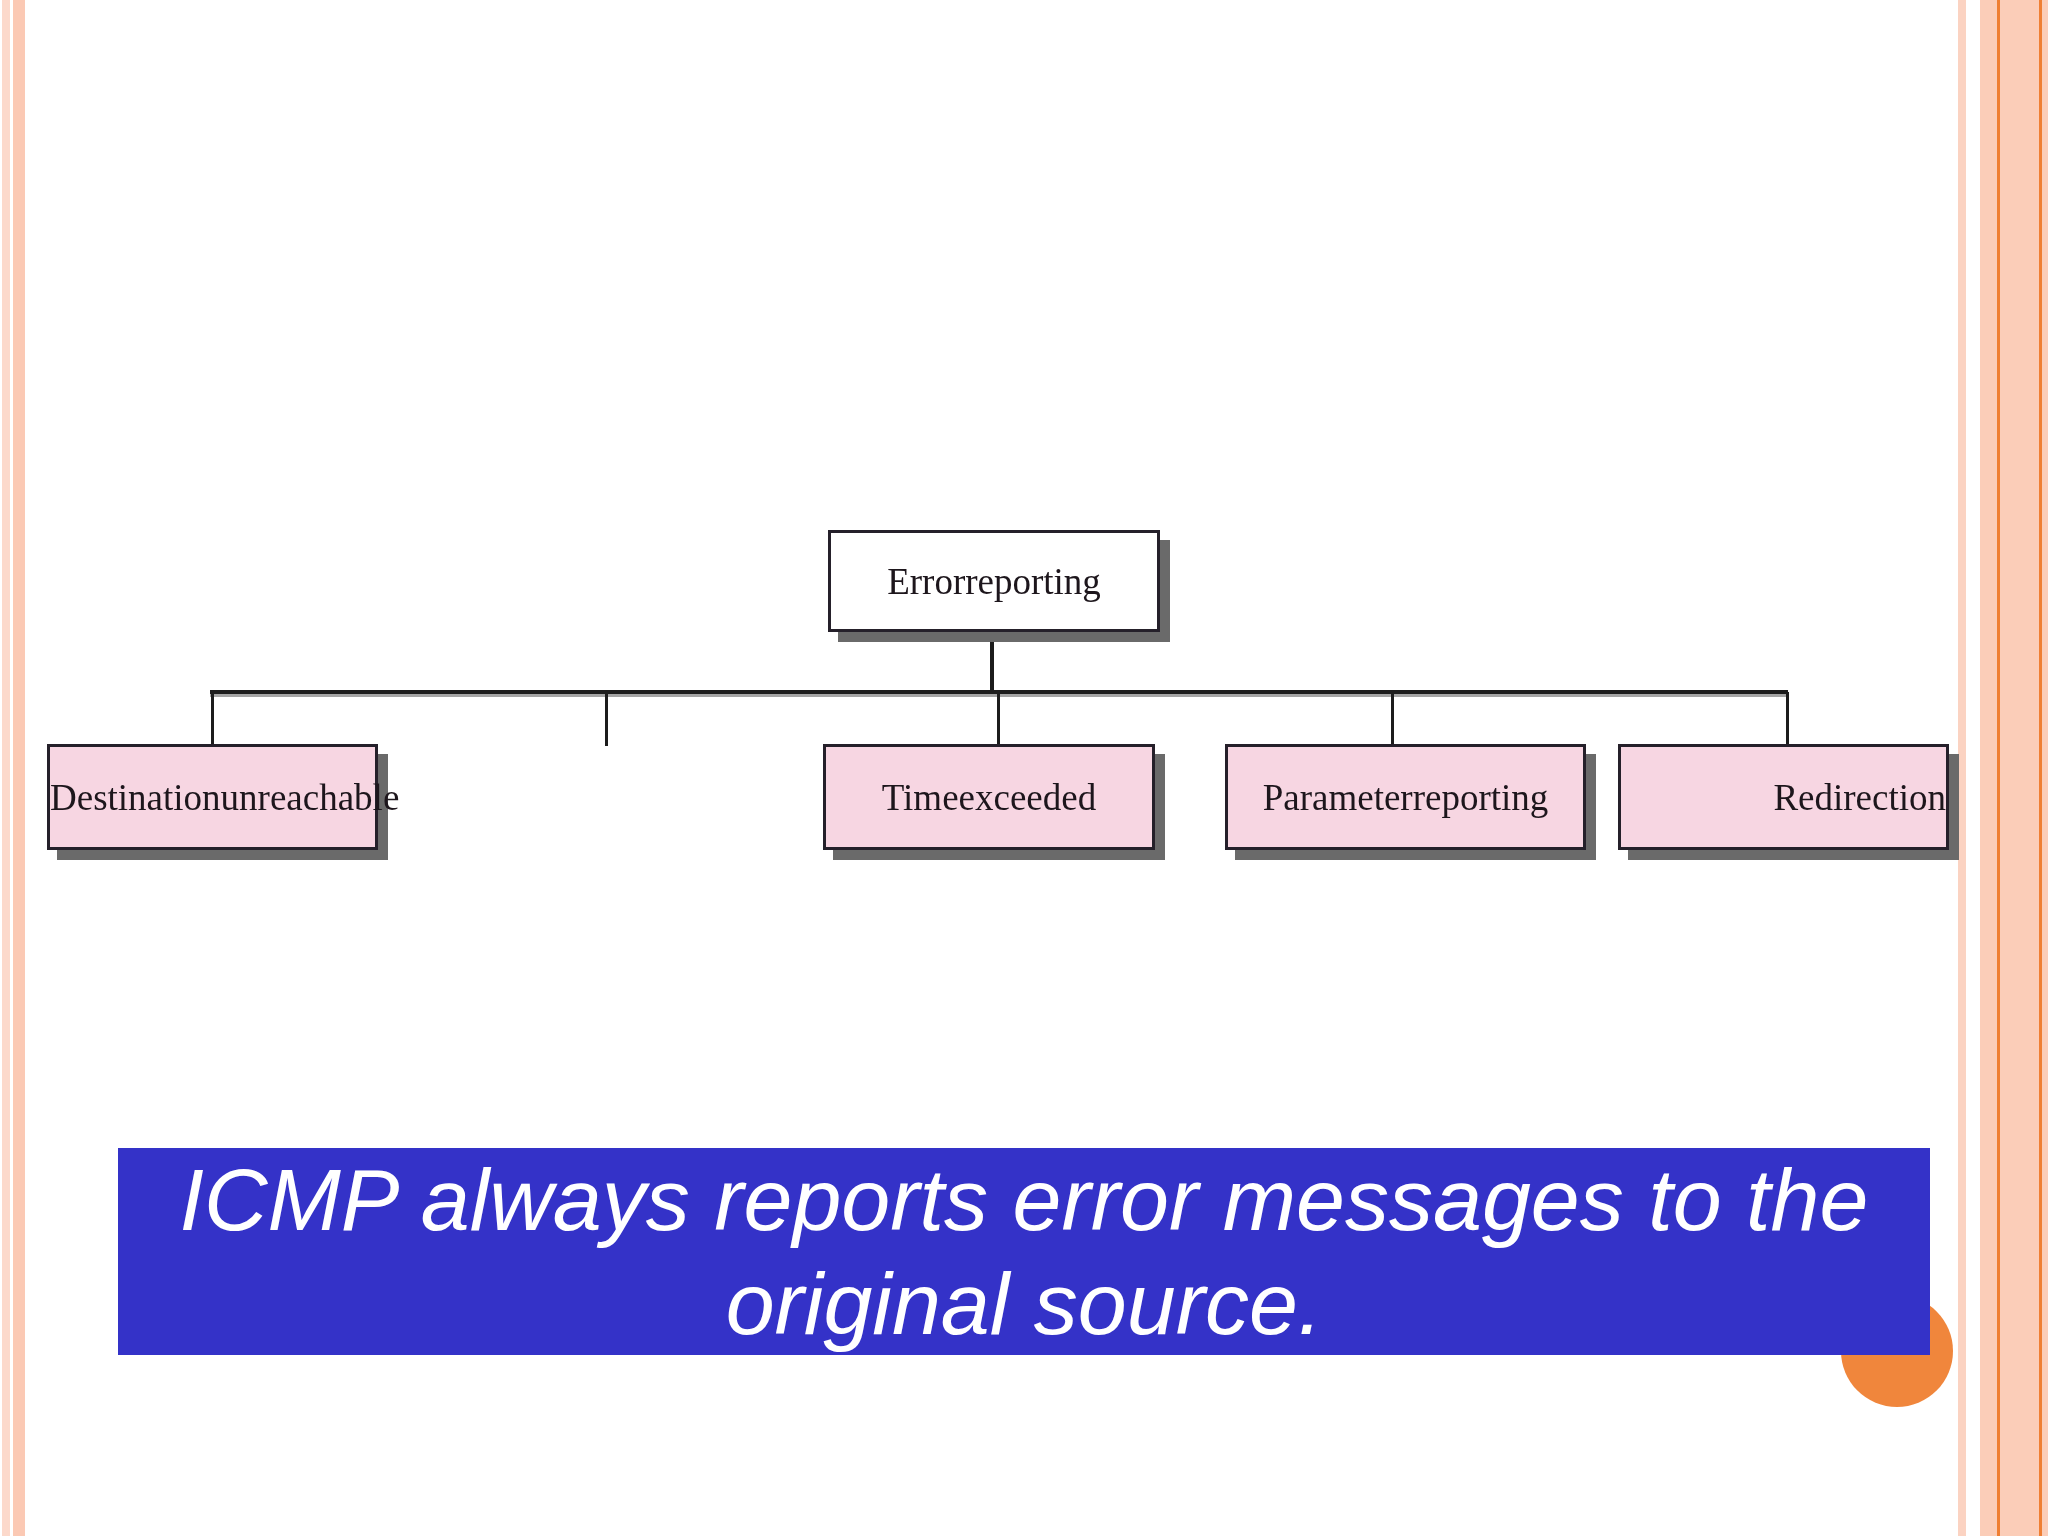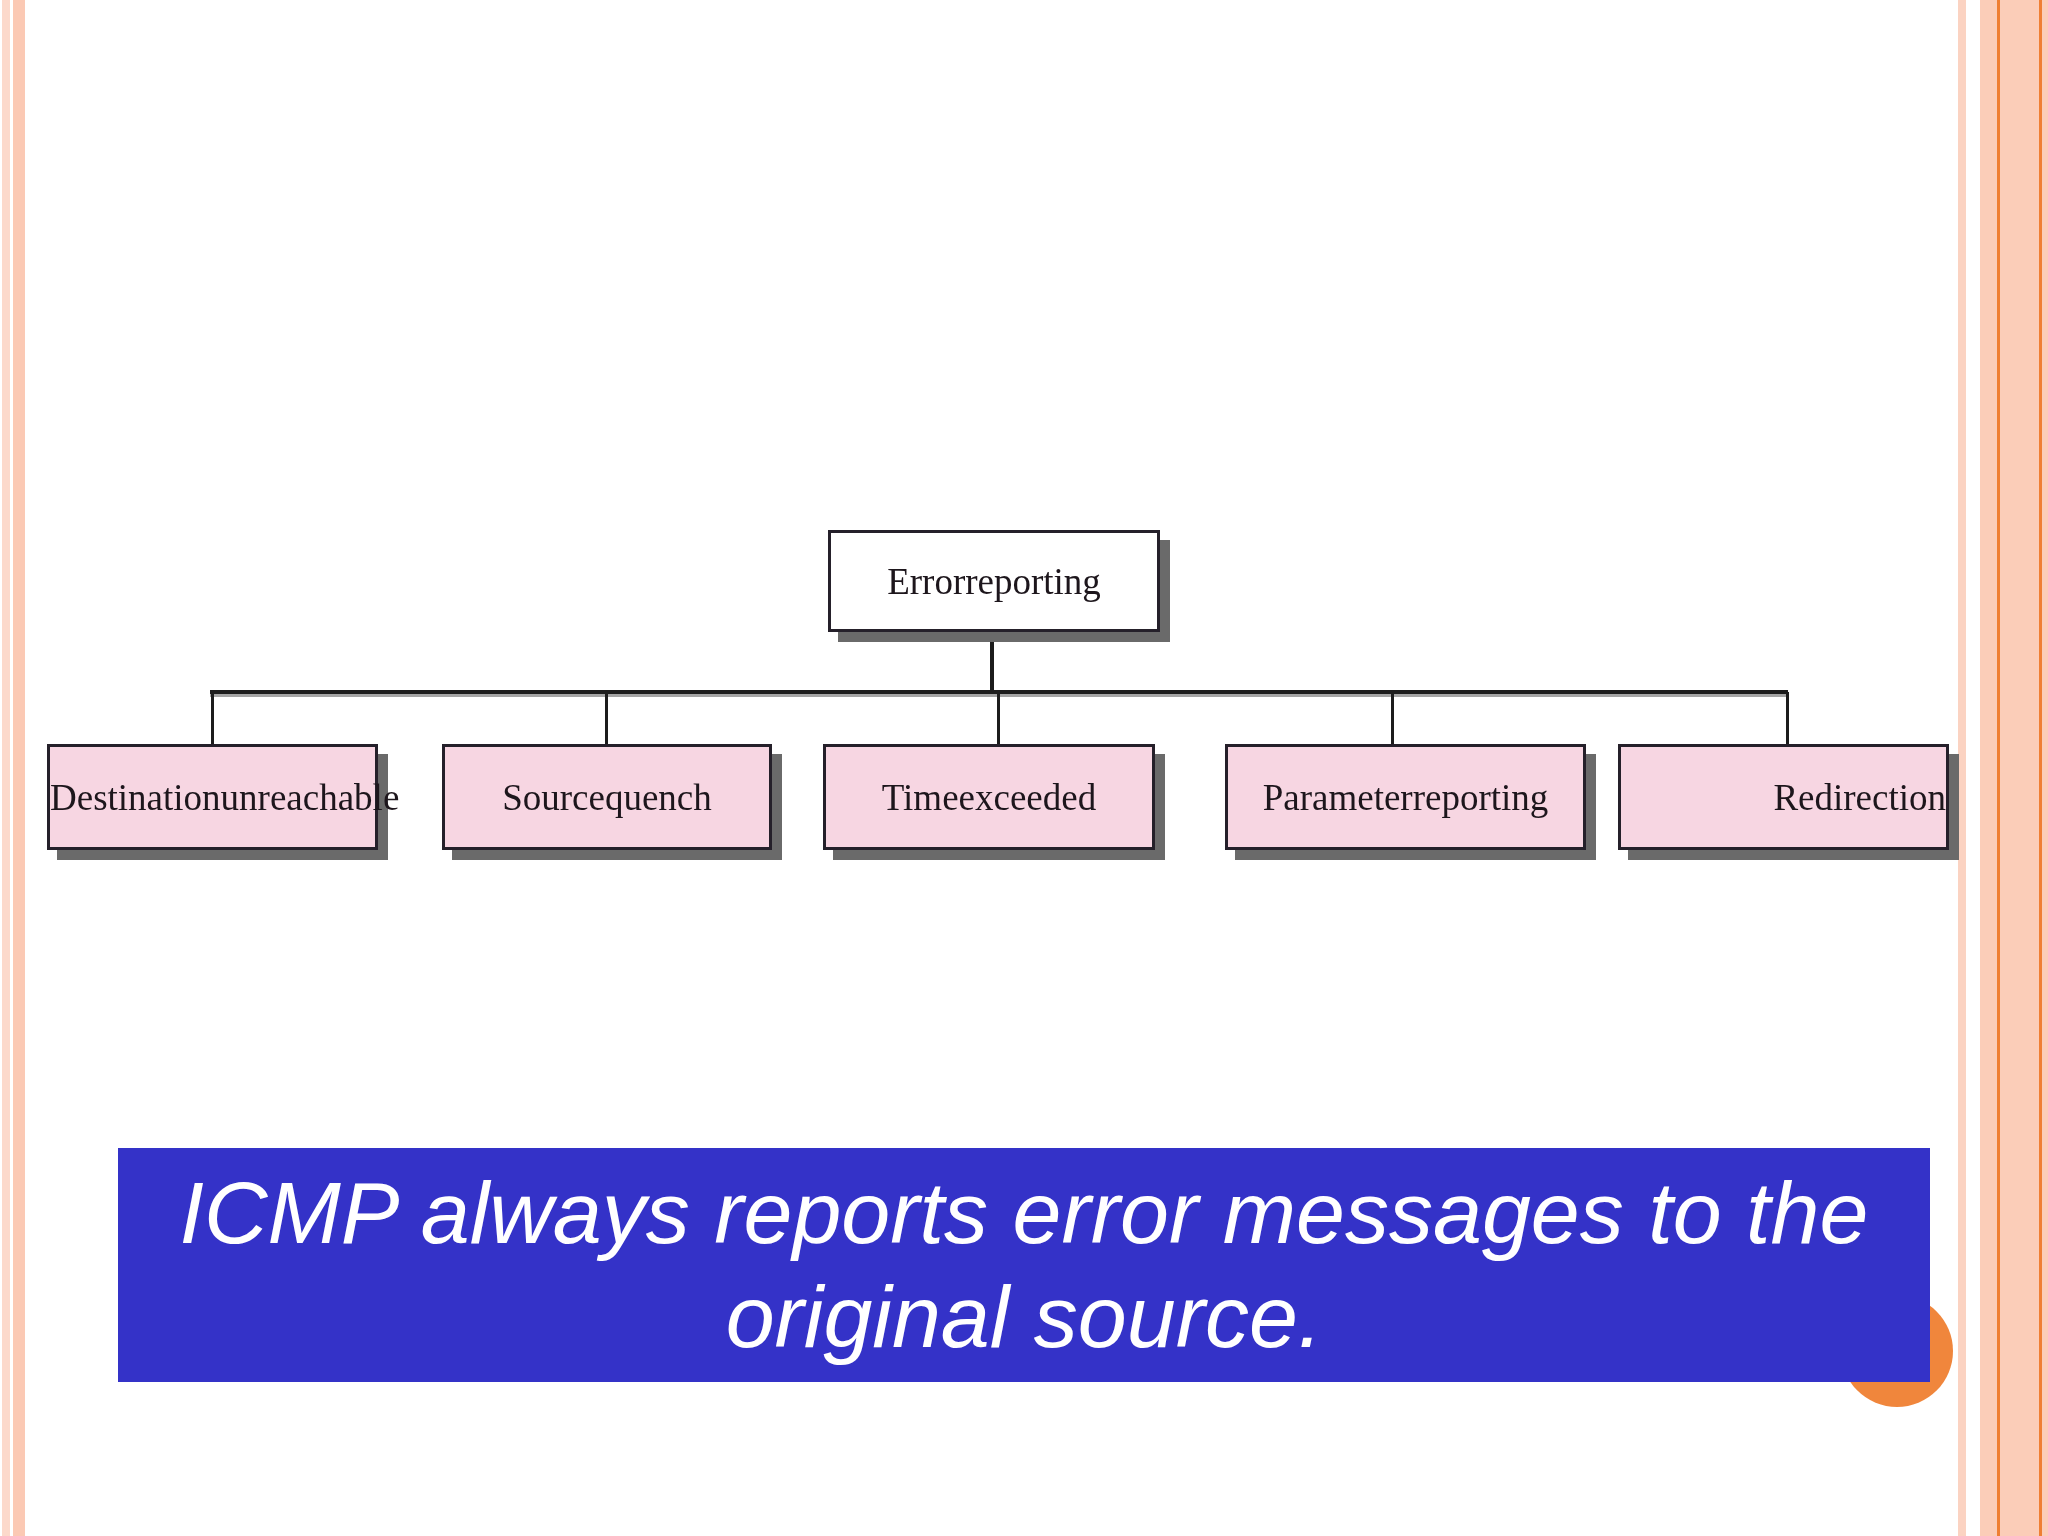--- a/index.html
+++ b/index.html
@@ -20,21 +20,21 @@
   .stripe-rline2 { left:2039px; width:3px; background:#ef7f33; }
   
   .accent-circle {
     position:absolute; left:1841px; top:1295px;
     width:112px; height:112px; border-radius:50%;
     background:#f0863c; z-index:1;
   }
   
   .caption {
     position:absolute; left:118px; top:1148px;
-    width:1812px; height:234px;
+    width:1812px; height:207px;
     background:#3432c8; z-index:2;
     display:flex; align-items:center; justify-content:center;
     text-align:center;
     color:#ffffff;
     font-family:"Liberation Sans", sans-serif;
     font-style:italic;
     font-size:88px; line-height:1.18;
   }
   
   .conn { position:absolute; background:#1c1c1c; }
@@ -85,24 +85,20 @@
 
   <div class="dbox root-box">
     <span>Error</span>
     <span>reporting</span>
   </div>
 
   <div class="dbox child child-1">
     <span>Destination</span>
     <span>unreachable</span>
   </div>
-  <div class="dbox child child-2">
-    <span>Source</span>
-    <span>quench</span>
-  </div>
   <div class="dbox child child-3">
     <span>Time</span>
     <span>exceeded</span>
   </div>
   <div class="dbox child child-4">
     <span>Parameter</span>
     <span>reporting</span>
   </div>
   <div class="dbox child child-5">
     <span>Redirection</span>

